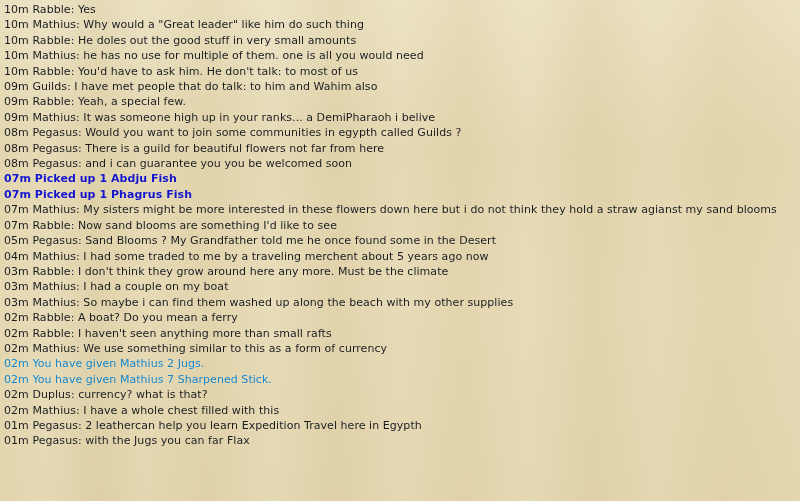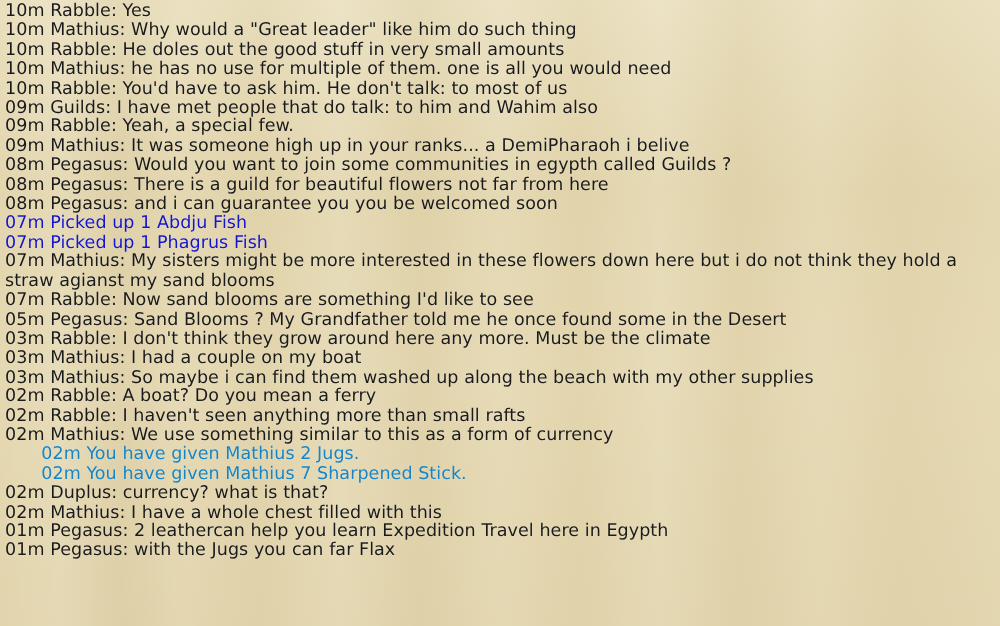--- a/index.html
+++ b/index.html
@@ -38,32 +38,32 @@
         rgba(210,190,140,0.12) 90%,
         rgba(255,255,255,0.04) 100%),
       linear-gradient(to bottom,
         rgba(240,232,205,0.55) 0%,
         rgba(226,214,175,0.15) 30%,
         rgba(232,220,185,0.35) 60%,
         rgba(222,208,168,0.25) 100%);
     overflow: hidden;
   }
   .line {
-    font-size: 14px;
+    font-size: 11px;
     line-height: 15.4px;
     white-space: normal;
     text-shadow: 0 0 1px rgba(255,255,255,0.35);
     letter-spacing: 0.05px;
   }
   .line .ts {
     
   }
   .t-normal { color: #1a1a1a; }
-  .t-loot   { color: #1414cc; }
-  .t-give   { color: #1585c8; margin-left: 29px; }
+  .t-loot   { color: #1414cc; font-weight: bold; }
+  .t-give   { color: #1585c8; }
 </style>
 </head>
 <body>
 
 <div id="chat-log">
     <div class="line t-normal"><span class="ts">10m</span> <span class="tx">Rabble: Yes</span></div>
     <div class="line t-normal"><span class="ts">10m</span> <span class="tx">Mathius: Why would a "Great leader" like him do such thing</span></div>
     <div class="line t-normal"><span class="ts">10m</span> <span class="tx">Rabble: He doles out the good stuff in very small amounts</span></div>
     <div class="line t-normal"><span class="ts">10m</span> <span class="tx">Mathius: he has no use for multiple of them. one is all you would need</span></div>
     <div class="line t-normal"><span class="ts">10m</span> <span class="tx">Rabble: You'd have to ask him.  He don't talk: to most of us</span></div>
@@ -71,20 +71,21 @@
     <div class="line t-normal"><span class="ts">09m</span> <span class="tx">Rabble: Yeah, a special few.</span></div>
     <div class="line t-normal"><span class="ts">09m</span> <span class="tx">Mathius: It was someone high up in your ranks... a DemiPharaoh i belive</span></div>
     <div class="line t-normal"><span class="ts">08m</span> <span class="tx">Pegasus: Would you want to join some communities in egypth called Guilds ?</span></div>
     <div class="line t-normal"><span class="ts">08m</span> <span class="tx">Pegasus: There is a guild for beautiful flowers not far from here</span></div>
     <div class="line t-normal"><span class="ts">08m</span> <span class="tx">Pegasus: and i can guarantee you you be welcomed soon</span></div>
     <div class="line t-loot"><span class="ts">07m</span> <span class="tx">Picked up 1 Abdju Fish</span></div>
     <div class="line t-loot"><span class="ts">07m</span> <span class="tx">Picked up 1 Phagrus Fish</span></div>
     <div class="line t-normal"><span class="ts">07m</span> <span class="tx">Mathius: My sisters might be more interested in these flowers down here but i do not think they hold a straw agianst my sand blooms</span></div>
     <div class="line t-normal"><span class="ts">07m</span> <span class="tx">Rabble: Now sand blooms are something I'd like to see</span></div>
     <div class="line t-normal"><span class="ts">05m</span> <span class="tx">Pegasus: Sand Blooms ? My Grandfather told me he once found some in the Desert</span></div>
+    <div class="line t-normal"><span class="ts">04m</span> <span class="tx">Mathius: I had some traded to me by a traveling merchent about 5 years ago now</span></div>
     <div class="line t-normal"><span class="ts">03m</span> <span class="tx">Rabble: I don't think they grow around here any more.  Must be the climate</span></div>
     <div class="line t-normal"><span class="ts">03m</span> <span class="tx">Mathius: I had a couple on my boat</span></div>
     <div class="line t-normal"><span class="ts">03m</span> <span class="tx">Mathius: So maybe i can find them washed up along the beach with my other supplies</span></div>
     <div class="line t-normal"><span class="ts">02m</span> <span class="tx">Rabble: A boat?  Do you mean a ferry</span></div>
     <div class="line t-normal"><span class="ts">02m</span> <span class="tx">Rabble: I haven't seen anything more than small rafts</span></div>
     <div class="line t-normal"><span class="ts">02m</span> <span class="tx">Mathius: We use something similar to this as a form of currency</span></div>
     <div class="line t-give"><span class="ts">02m</span> <span class="tx">You have given Mathius 2 Jugs.</span></div>
     <div class="line t-give"><span class="ts">02m</span> <span class="tx">You have given Mathius 7 Sharpened Stick.</span></div>
     <div class="line t-normal"><span class="ts">02m</span> <span class="tx">Duplus: currency? what is that?</span></div>
     <div class="line t-normal"><span class="ts">02m</span> <span class="tx">Mathius: I have a whole chest filled with this</span></div>

